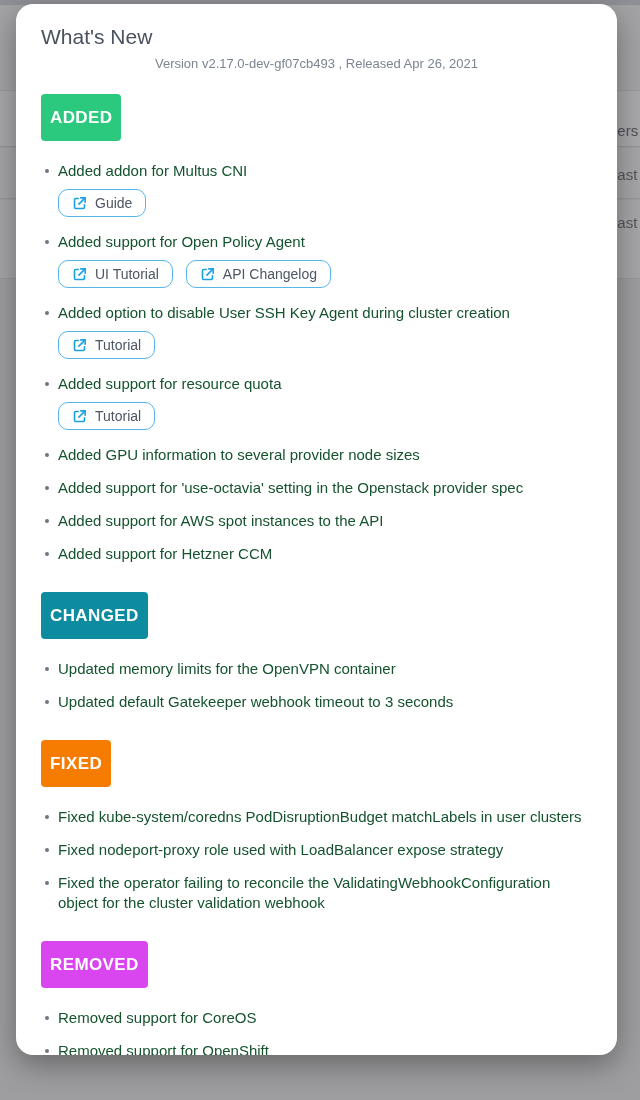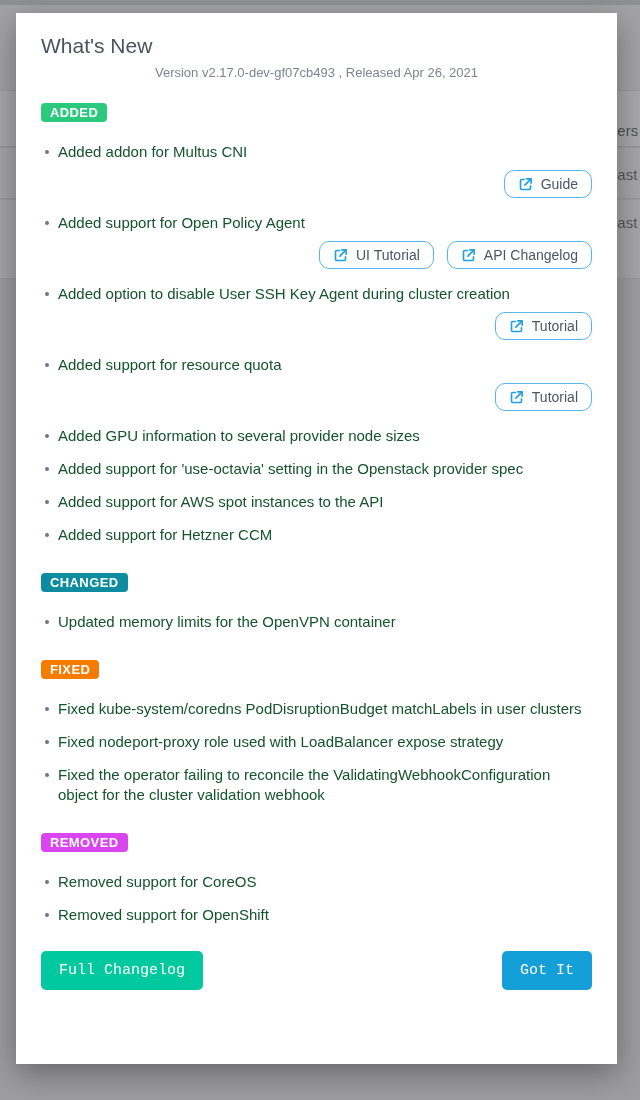--- a/index.html
+++ b/index.html
@@ -18,40 +18,40 @@
            border-bottom:1px solid #98989a;box-sizing:border-box;}
   .bg-row2{position:absolute;left:0;top:200px;width:640px;height:79px;background:#a6a6a8;
            border-bottom:1px solid #98989a;box-sizing:border-box;}
   .bg-frag{position:absolute;left:609px;color:#54555a;font-size:15px;white-space:nowrap;}
   .bg-frag.head{top:122px;color:#4e5056;}
   .bg-frag.r1{top:166px;}
   .bg-frag.r2{top:214px;}
 
   
   .modal{
-    position:absolute;left:16px;top:13px;width:601px;height:1051px;z-index:2;
-    background:#ffffff;border-radius:0;box-sizing:border-box;
+    position:absolute;left:16px;top:4px;width:601px;height:1051px;z-index:2;
+    background:#ffffff;border-radius:17px;box-sizing:border-box;
     padding:20px 25px 0 25px;overflow:hidden;
     box-shadow:0 10px 30px rgba(0,0,0,0.35);
   }
   .modal-title{font-size:21px;font-weight:500;color:#4a525f;line-height:26px;}
   .modal-version{font-size:13px;color:#7b8490;margin-top:6px;line-height:16px;text-align:center;}
 
   .section{margin-top:28px;}
   .section.first{margin-top:22px;}
   .badge{
-    display:inline-block;font-size:13px;font-weight:700;color:#ffffff;
-    padding:3px 9px;border-radius:4px;letter-spacing:.4px;line-height:13px;
+    display:inline-block;font-size:17px;font-weight:700;color:#ffffff;
+    padding:17px 9px;border-radius:4px;letter-spacing:.4px;line-height:13px;
     margin-bottom:7px;
   }
   .item{display:flex;margin-top:13px;}
   .dot{flex:0 0 auto;width:4px;height:4px;border-radius:50%;background:#6d7681;margin:8px 9px 0 4px;}
   .item-body{flex:1 1 auto;}
   .item-text{font-size:15px;color:#14532d;line-height:20px;}
-  .links{display:flex;gap:13px;margin:8px 0 2px 0;justify-content:flex-end;}
+  .links{display:flex;gap:13px;margin:8px 0 2px 0;}
   .link-pill{
     display:inline-flex;align-items:center;gap:8px;
     height:28px;padding:0 13px;box-sizing:border-box;
     border:1px solid #57b6e8;border-radius:10px;background:#ffffff;
     font-family:"Liberation Sans",sans-serif;font-size:14px;color:#4d5663;cursor:pointer;
   }
   .ext-icon{display:block;}
 
   .modal-footer{display:flex;justify-content:space-between;align-items:center;margin-top:26px;}
   .btn{
@@ -180,20 +180,26 @@
   </section>
       <section class="section">
     <span class="badge" style="background: rgb(13, 140, 160);">CHANGED</span>
     <div class="items">
           <div class="item">
     <span class="dot"></span>
     <div class="item-body">
       <span class="item-text">Updated memory limits for the OpenVPN container</span>
     </div>
   </div>
+          <div class="item">
+    <span class="dot"></span>
+    <div class="item-body">
+      <span class="item-text">Updated default Gatekeeper webhook timeout to 3 seconds</span>
+    </div>
+  </div>
         </div>
   </section>
       <section class="section">
     <span class="badge" style="background: rgb(245, 124, 0);">FIXED</span>
     <div class="items">
           <div class="item">
     <span class="dot"></span>
     <div class="item-body">
       <span class="item-text">Fixed kube-system/coredns PodDisruptionBudget matchLabels in user clusters</span>
     </div>

